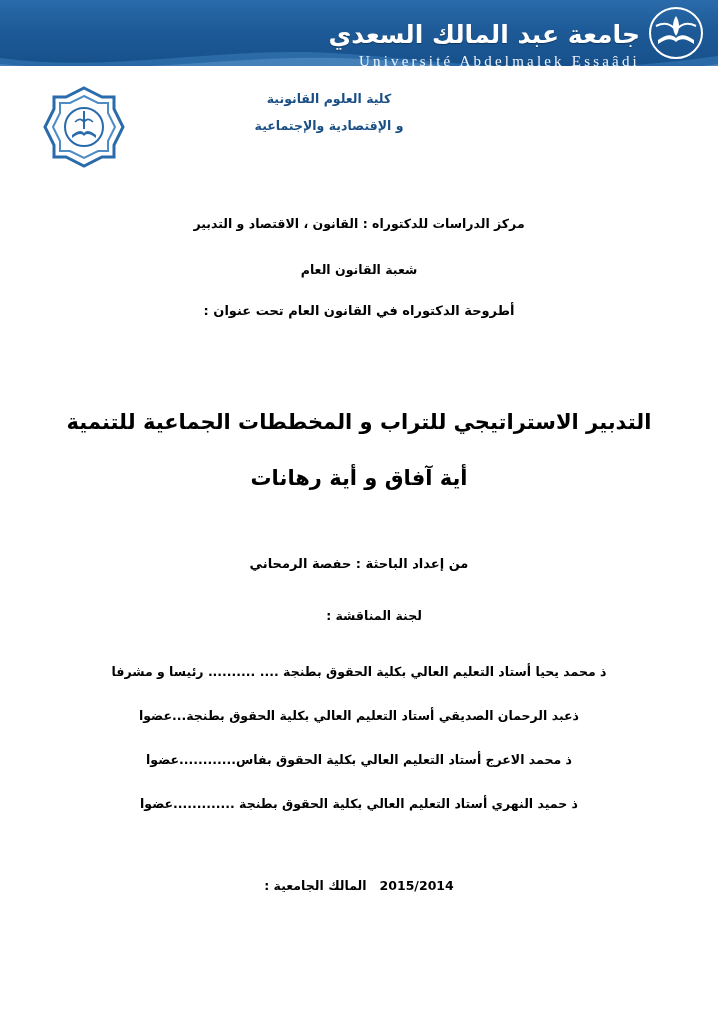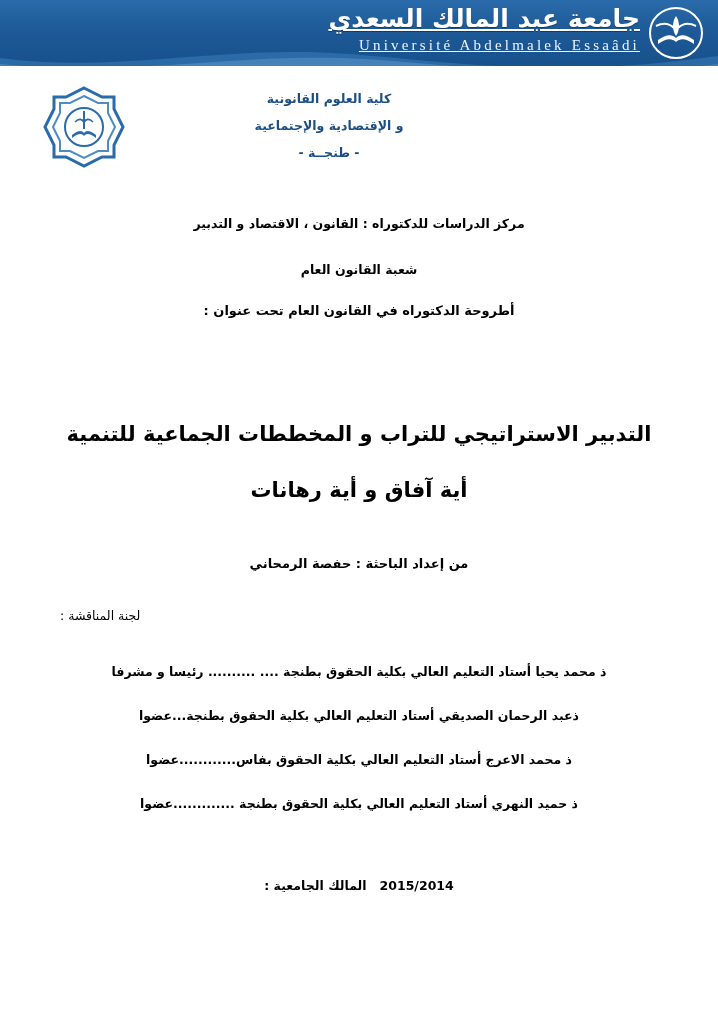--- a/index.html
+++ b/index.html
@@ -37,24 +37,23 @@
   .banner-logo {
     position: absolute;
     right: 14px;
     top: 6px;
     width: 56px;
     height: 54px;
   }
   .banner-text {
     position: absolute;
     right: 78px;
-    top: 4px;
+    top: 20px;
     text-align: right;
     color: #ffffff;
-    text-decoration: underline;
   }
   .banner-ar {
     font-family: "DejaVu Sans", sans-serif;
     font-size: 25px;
     font-weight: bold;
     letter-spacing: 1px;
     line-height: 30px;
     white-space: nowrap;
     text-shadow: 0 1px 1px rgba(0,0,0,.35);
   }
@@ -105,42 +104,42 @@
     font-family: "DejaVu Sans", sans-serif;
     font-weight: bold;
     color: #000000;
   }
   .l-center-studies { top: 216px; font-size: 12.5px; }
   .l-section        { top: 262px; font-size: 12.5px; }
   .l-thesis-intro   { top: 303px; font-size: 13px; }
 
   .title-main {
     position: absolute;
-    top: 406px;
+    top: 394px;
     width: 718px;
     text-align: center;
     font-family: "DejaVu Sans", sans-serif;
     font-size: 21px;
     font-weight: bold;
     line-height: 56px;
     color: #000000;
   }
 
   .l-author { top: 556px; font-size: 13px; }
 
   .jury-title {
     position: absolute;
     top: 608px;
     width: 658px;
-    text-align: left;
+    text-align: center;
     padding-right: 30px;
     box-sizing: border-box;
     font-family: "DejaVu Sans", sans-serif;
     font-size: 12.5px;
-    font-weight: normal;
+    font-weight: bold;
   }
   .jury-list {
     position: absolute;
     top: 650px;
     width: 718px;
     text-align: center;
   }
   .jury-item {
     font-family: "DejaVu Sans", sans-serif;
     font-size: 12.5px;
@@ -188,21 +187,20 @@
   <ellipse cx="42" cy="42" rx="19" ry="19" fill="none" stroke="#2a6bab" stroke-width="2"></ellipse>
   <path d="M42 26 L42 44" stroke="#2a6bab" stroke-width="2"></path>
   <path d="M30 50 C36 45, 40 45, 42 48 C44 45, 48 45, 54 50 L54 53 C48 48, 44 48, 42 51 C40 48, 36 48, 30 53 Z" fill="#2a6bab"></path>
   <path d="M33 37 C37 33, 40 34, 42 37" fill="none" stroke="#2a6bab" stroke-width="1.6"></path>
   <path d="M51 37 C47 33, 44 34, 42 37" fill="none" stroke="#2a6bab" stroke-width="1.6"></path>
 </svg>
 
 <div class="faculty-block">
   <p class="faculty-line">كلية العلوم القانونية</p>
   <p class="faculty-line">و الإقتصادية والإجتماعية</p>
-  <p class="faculty-line">- طنجــة -</p>
 </div>
 
 <div class="doc-line l-center-studies">مركز الدراسات للدكتوراه : القانون ، الاقتصاد و التدبير</div>
 <div class="doc-line l-section">شعبة القانون العام</div>
 <div class="doc-line l-thesis-intro">أطروحة  الدكتوراه في القانون العام تحت عنوان :</div>
 
 <div class="title-main">
   <div>التدبير الاستراتيجي للتراب  و  المخططات الجماعية للتنمية</div>
   <div>أية آفاق و أية رهانات</div>
 </div>

